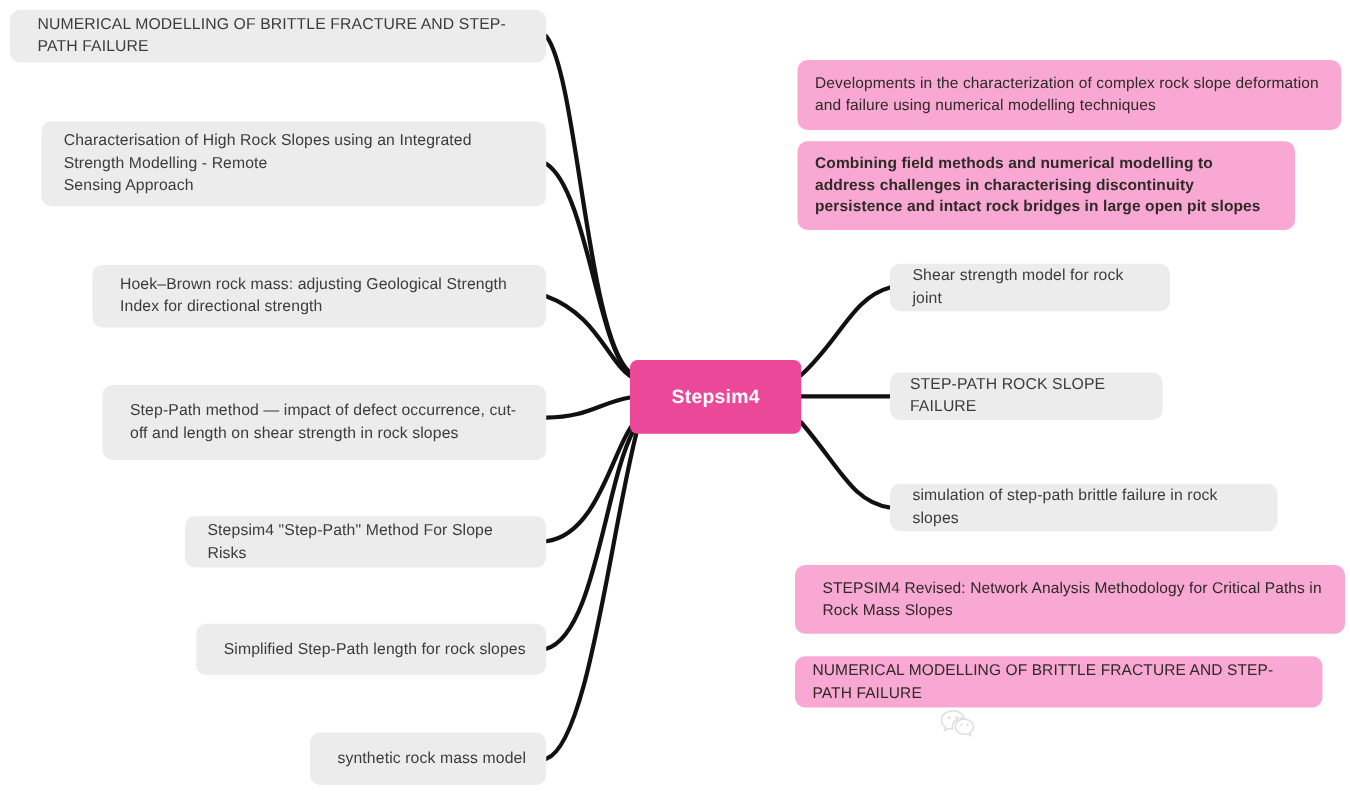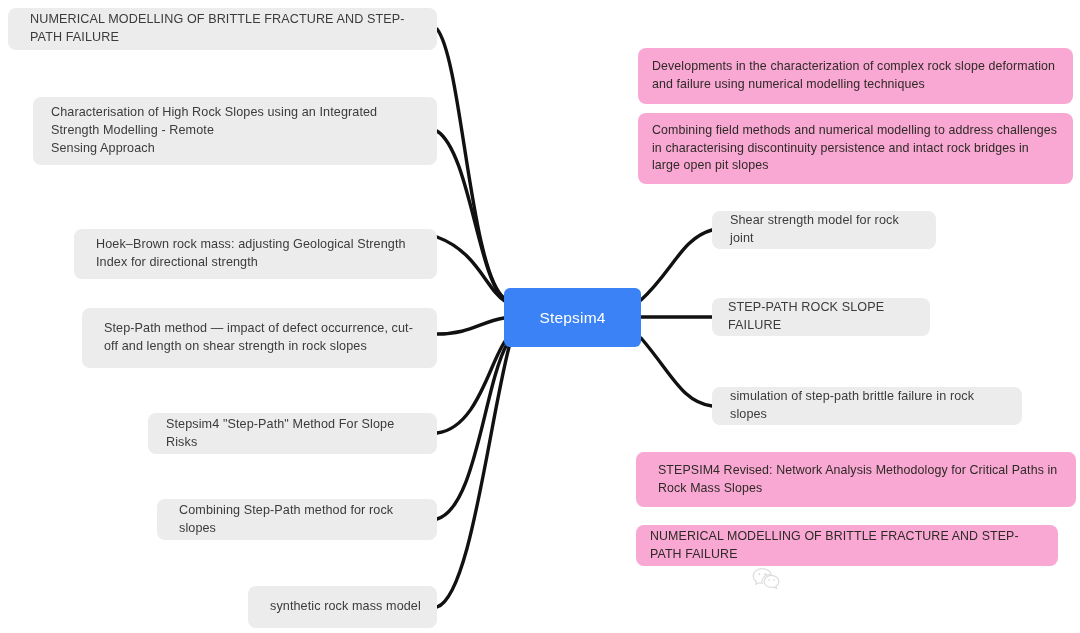--- a/index.html
+++ b/index.html
@@ -39,24 +39,24 @@
     background: #ececec;
     color: #3b3b3b;
     font-size: 12.6px;
   }
   .node.orange {
     background: #f9a8d4;
     color: #2e2a25;
     font-size: 12.4px;
   }
   .node.root {
-    background: #3b82f6;
+    background: #ec4899;
     color: #ffffff;
     font-size: 15.5px;
-    font-weight: normal;
+    font-weight: bold;
     justify-content: center;
     border-radius: 6px;
     letter-spacing: 0.2px;
   }
   .node .txt {
     display: block;
     white-space: pre-line;
   }
   .node.center-text {
     justify-content: center;
@@ -101,39 +101,39 @@
       <div class="node root center-text" style="left: 504px; top: 288px; width: 137px; height: 59px;">
         <span class="txt">Stepsim4</span>
       </div>
       <div class="node gray" style="left: 8px; top: 8px; width: 429px; height: 42px; padding-left: 22px;">
         <span class="txt">NUMERICAL MODELLING OF BRITTLE FRACTURE AND STEP-PATH FAILURE</span>
       </div>
       <div class="node gray" style="left: 33px; top: 97px; width: 404px; height: 68px; padding-left: 18px;">
         <span class="txt">Characterisation of High Rock Slopes using an Integrated Strength Modelling - Remote
 Sensing Approach</span>
       </div>
-      <div class="node gray" style="left: 74px; top: 229px; width: 363px; height: 50px; padding-left: 22px;">
+      <div class="node gray" style="left: 74px; top: 212px; width: 363px; height: 50px; padding-left: 22px;">
         <span class="txt">Hoek–Brown rock mass: adjusting Geological Strength Index for directional strength</span>
       </div>
       <div class="node gray" style="left: 82px; top: 308px; width: 355px; height: 60px; padding-left: 22px;">
         <span class="txt">Step-Path method — impact of defect occurrence, cut-off and length on shear strength in rock slopes</span>
       </div>
       <div class="node gray" style="left: 148px; top: 413px; width: 289px; height: 41px; padding-left: 18px;">
         <span class="txt">Stepsim4 "Step-Path" Method For Slope Risks</span>
       </div>
       <div class="node gray" style="left: 157px; top: 499px; width: 280px; height: 41px; padding-left: 22px;">
-        <span class="txt">Combining Step-Path method for rock slopes</span>
+        <span class="txt">Simplified Step-Path length for rock slopes</span>
       </div>
       <div class="node gray" style="left: 248px; top: 586px; width: 189px; height: 42px; padding-left: 22px;">
         <span class="txt">synthetic rock mass model</span>
       </div>
       <div class="node orange" style="left: 638px; top: 48px; width: 435px; height: 56px; padding-left: 14px;">
         <span class="txt">Developments in the characterization of complex rock slope deformation and failure using numerical modelling techniques</span>
       </div>
-      <div class="node orange" style="left: 638px; top: 113px; width: 435px; height: 71px; padding-left: 14px;">
+      <div class="node orange" style="left: 638px; top: 113px; width: 398px; height: 71px; padding-left: 14px; font-weight: bold;">
         <span class="txt">Combining field methods and numerical modelling to address challenges in characterising discontinuity persistence and intact rock bridges in large open pit slopes</span>
       </div>
       <div class="node gray" style="left: 712px; top: 211px; width: 224px; height: 38px; padding-left: 18px;">
         <span class="txt">Shear strength model for rock joint</span>
       </div>
       <div class="node gray" style="left: 712px; top: 298px; width: 218px; height: 38px; ">
         <span class="txt">STEP-PATH ROCK SLOPE FAILURE</span>
       </div>
       <div class="node gray" style="left: 712px; top: 387px; width: 310px; height: 38px; padding-left: 18px;">
         <span class="txt">simulation of step-path brittle failure in rock slopes</span>

